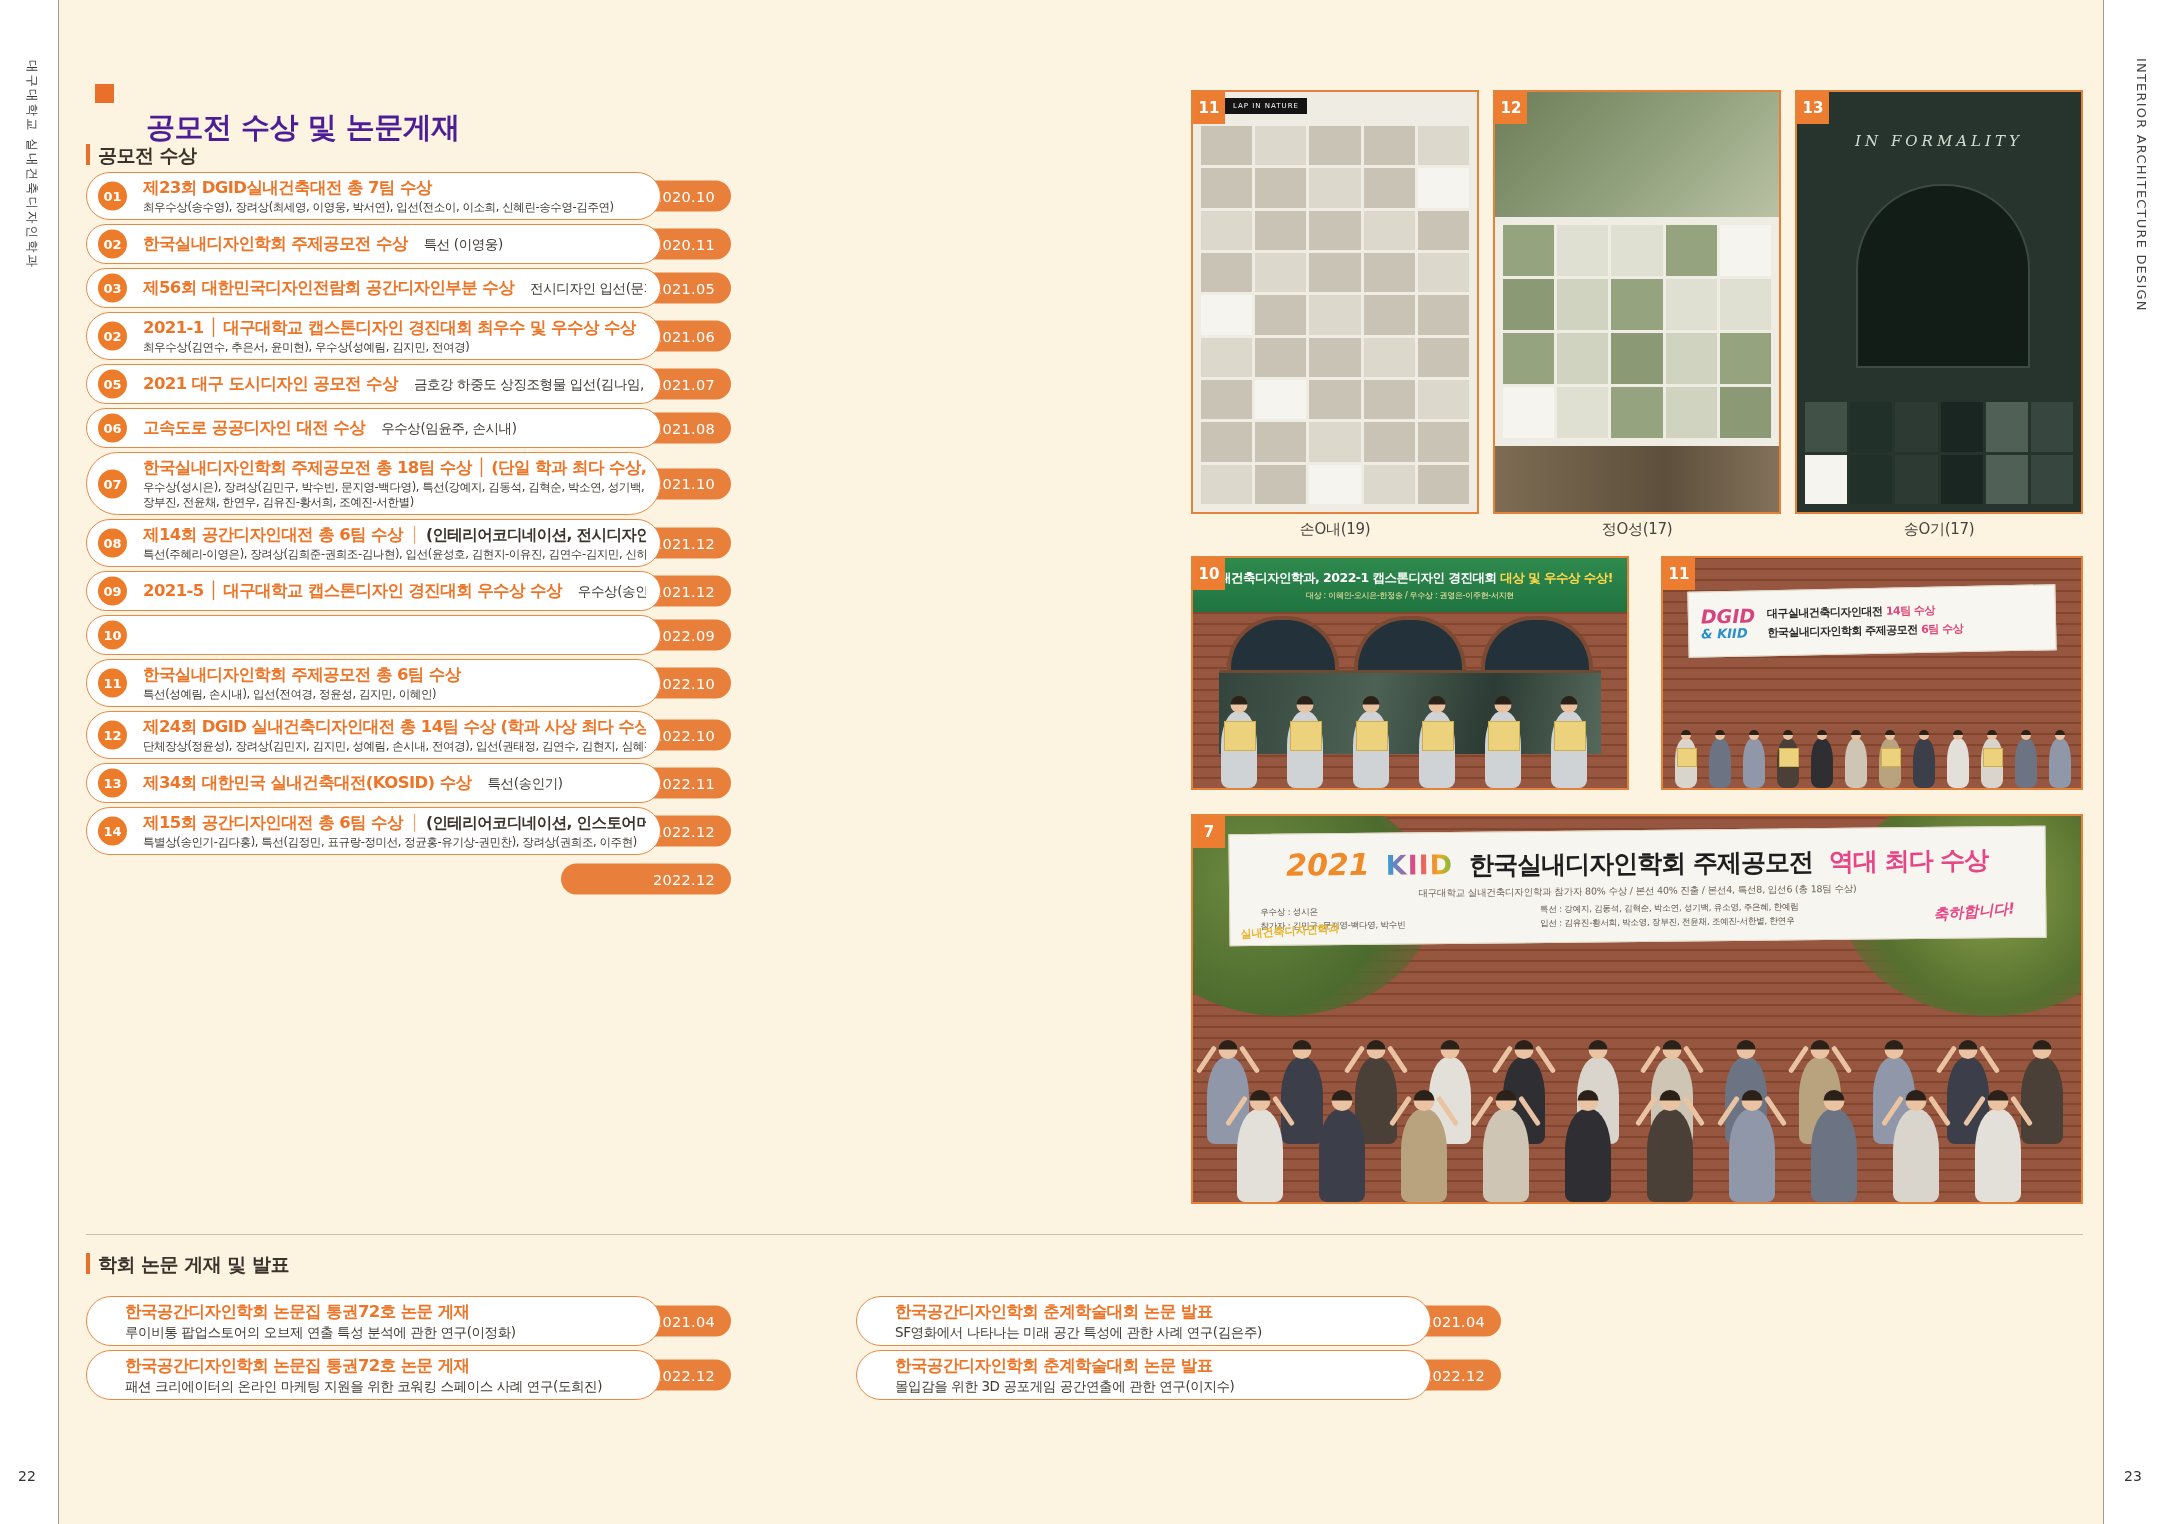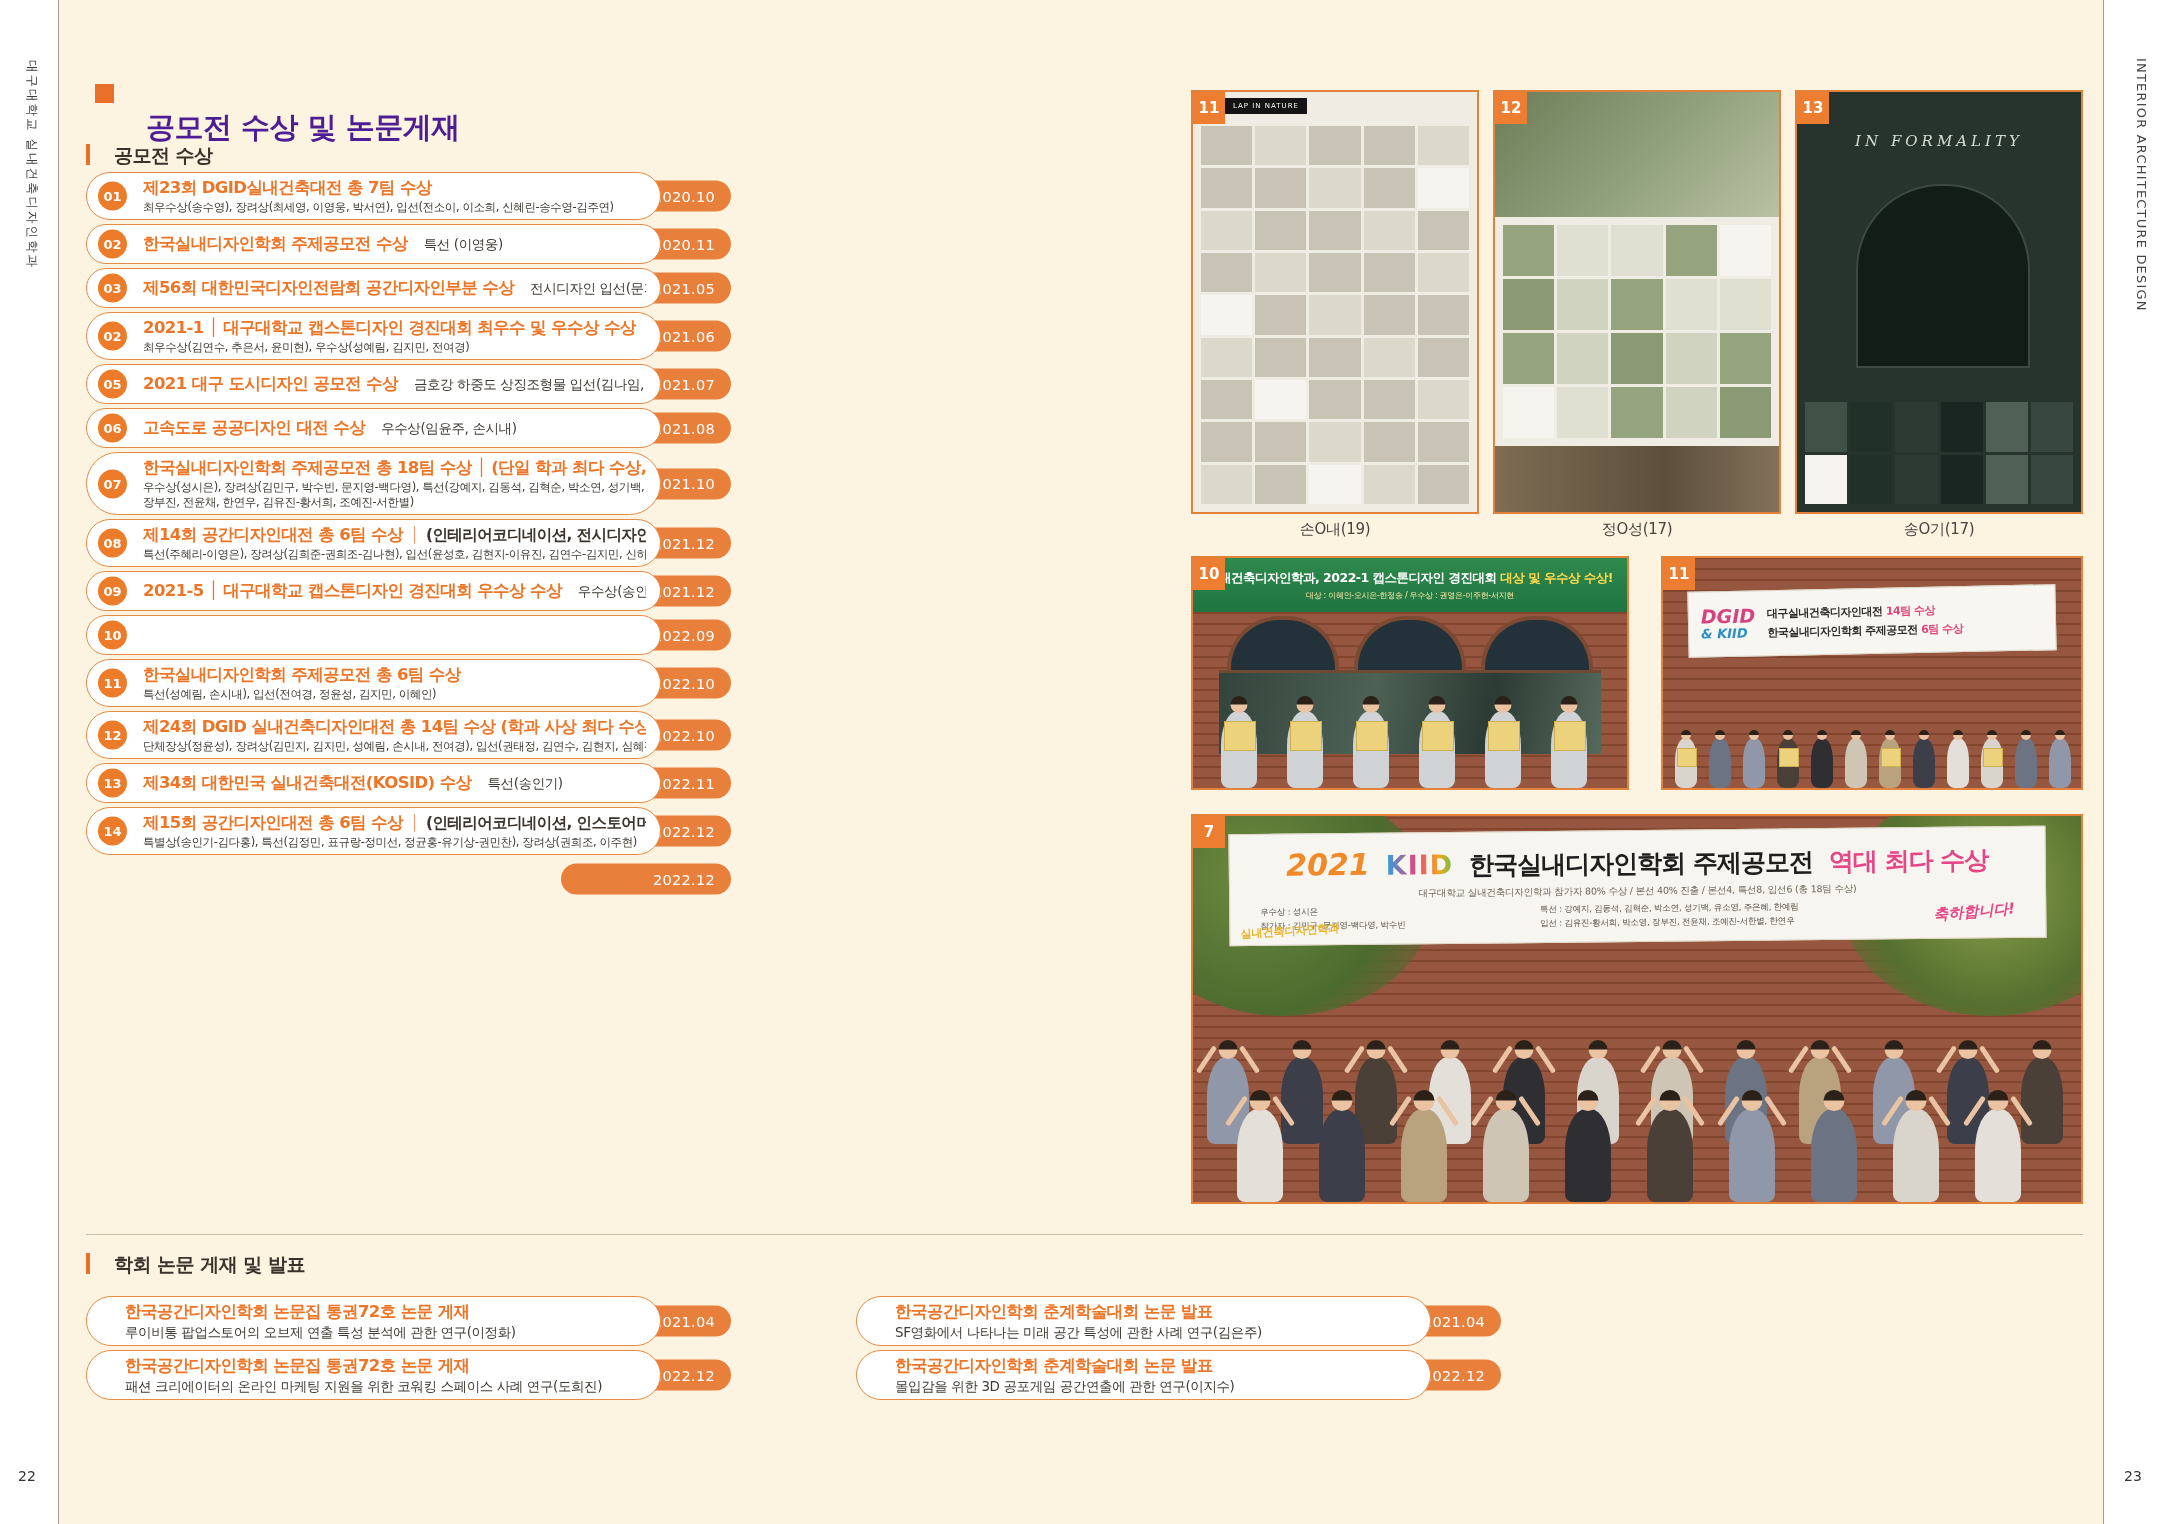--- a/index.html
+++ b/index.html
@@ -17,21 +17,21 @@
   
   .vtext{position:absolute;white-space:nowrap;transform:rotate(90deg);transform-origin:0 0;color:#3d3d3d;}
   .vtext.left{left:40px;top:60px;font-size:12.5px;letter-spacing:2px;}
   .vtext.right{left:2149px;top:58px;font-size:13px;letter-spacing:1.2px;color:#444;}
   .pnum{position:absolute;font-size:14px;color:#333;}
   .pnum.l{left:18px;top:1468px;}
   .pnum.r{left:2124px;top:1468px;}
   
   .sq{position:absolute;left:36px;top:84px;width:19px;height:19px;background:#e8702a;}
   .h1{position:absolute;left:58px;top:108px;font-size:29px;font-weight:bold;color:#4c1d95;letter-spacing:-0.5px;margin-left:29px;}
-  .sec-head{position:relative;padding-left:28px;font-size:19px;font-weight:bold;color:#3a332b;letter-spacing:-0.5px;}
+  .sec-head{position:relative;padding-left:12px;font-size:19px;font-weight:bold;color:#3a332b;letter-spacing:-0.5px;}
   .sec-head::before{content:"";position:absolute;left:0;top:1px;width:3.5px;height:21px;background:#e8702a;}
   #awards-head{position:absolute;left:27px;top:143px;}
   #papers-head{position:absolute;left:27px;top:1252px;}
   
   .rows{position:absolute;width:645px;}
   #awards-list{left:27px;top:172px;}
   #papers-left{left:27px;top:1296px;}
   #papers-right{left:797px;top:1296px;}
   .row{position:relative;margin-bottom:4px;min-height:40px;}
   .pill{

